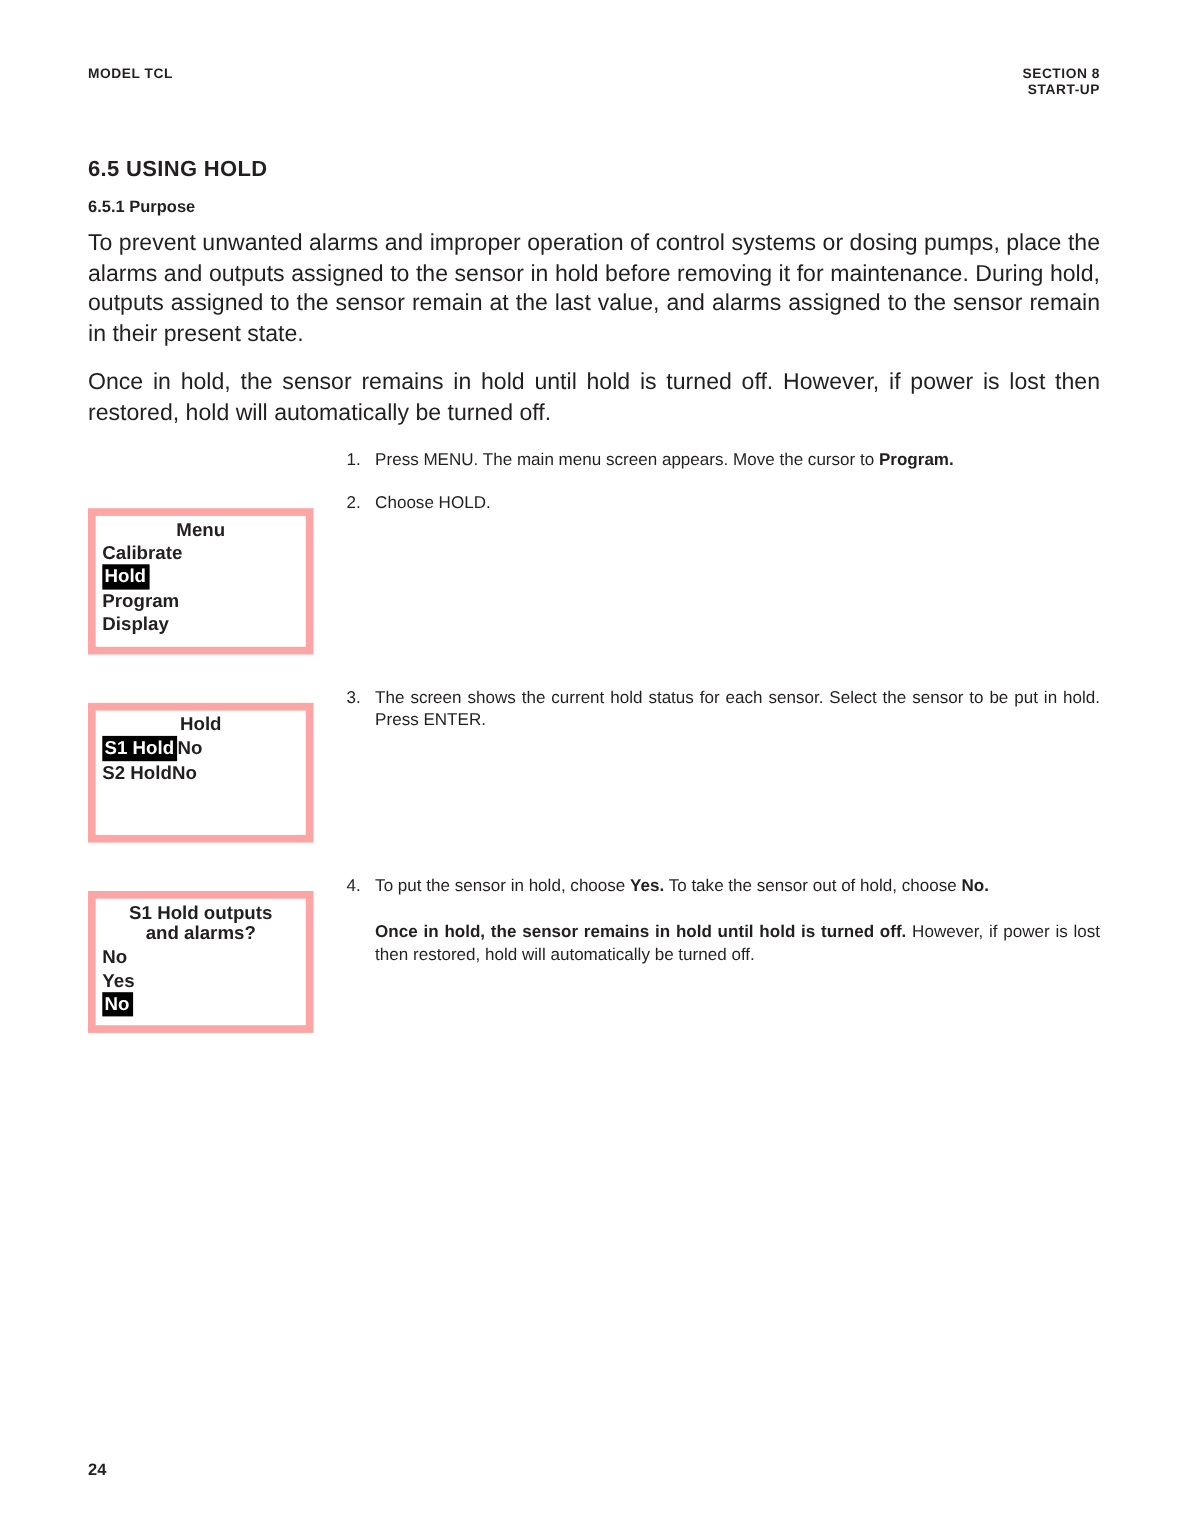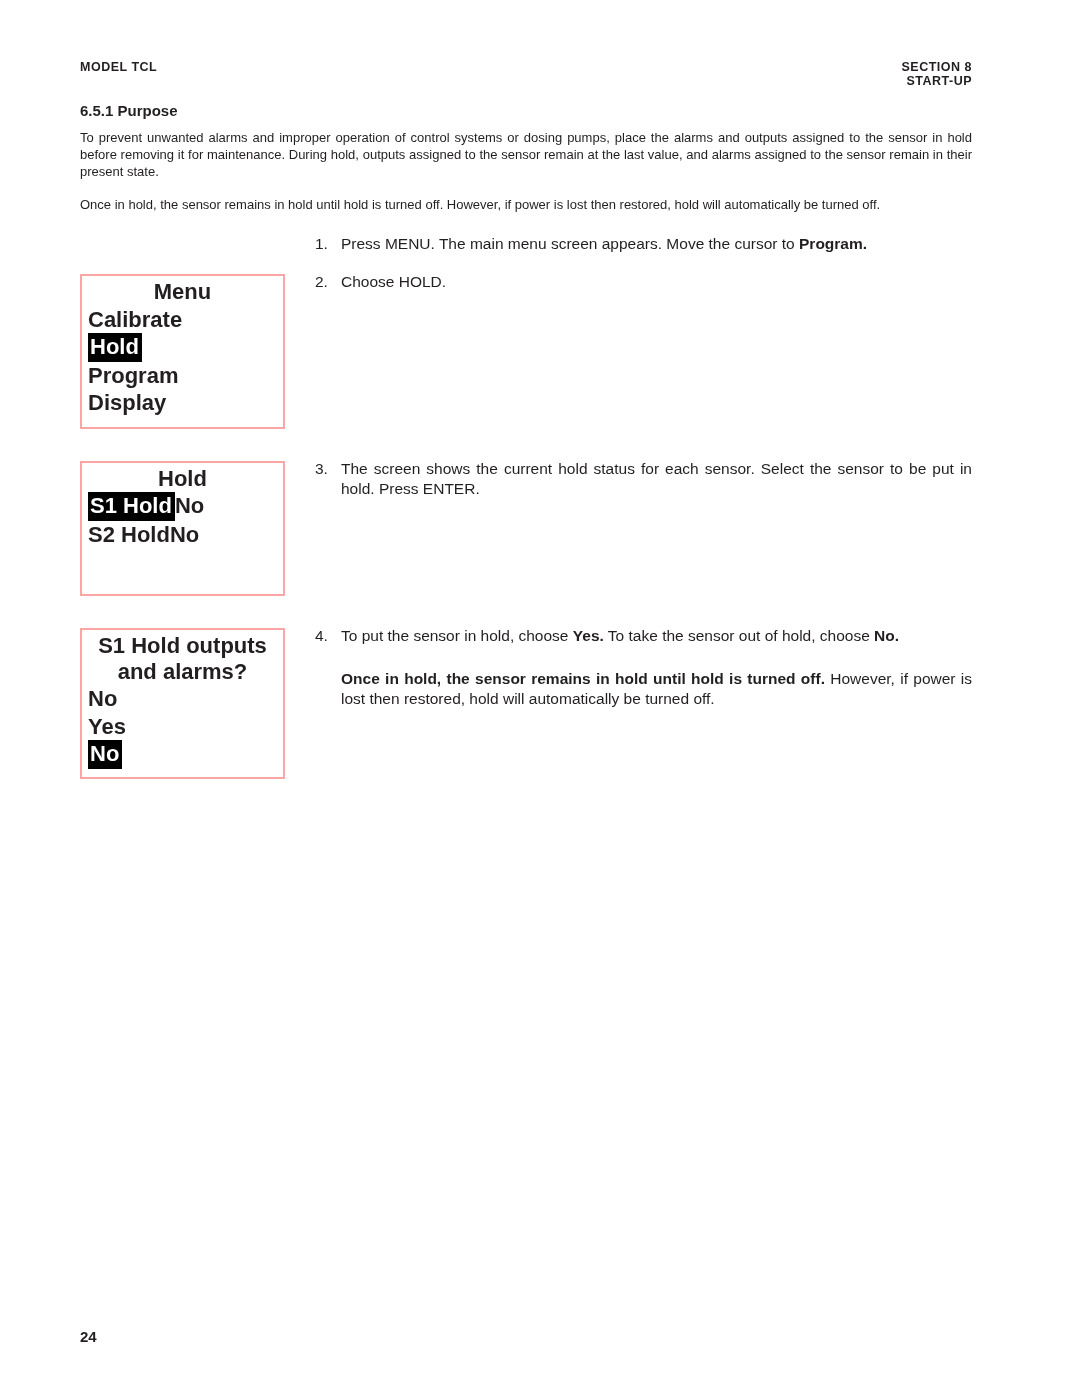--- a/index.html
+++ b/index.html
@@ -7,21 +7,21 @@
     padding: 0;
     background: #fff;
     color: #231f20;
     font-family: Arial, Helvetica, sans-serif;
   }
   .page {
     width: 1080px;
     height: 1397px;
     position: relative;
     box-sizing: border-box;
-    padding: 60px 108px 40px 80px;
+    padding: 60px 80px 40px 80px;
   }
   .hdr {
     display: flex;
     justify-content: space-between;
     font-size: 12.5px;
     font-weight: 700;
     letter-spacing: 0.5px;
   }
   .hdr .right { text-align: right; }
   .section-title {
@@ -30,21 +30,21 @@
     font-weight: 700;
     letter-spacing: 0.3px;
   }
   .subhead {
     margin-top: 14px;
     font-size: 15px;
     font-weight: 700;
   }
   .para {
     margin-top: 10px;
-    font-size: 13px;
+    font-size: 21px;
     line-height: 1.32;
     text-align: justify;
   }
   .para + .para { margin-top: 16px; }
 
   .content-area {
     margin-top: 20px;
     display: flex;
     flex-direction: column;
     gap: 10px;
@@ -67,26 +67,26 @@
     line-height: 1.32;
     text-align: justify;
   }
   .step .num {
     flex: 0 0 26px;
   }
   .step .txt { flex: 1; }
   .step-gap { margin-top: 22px; }
 
   .lcd {
-    border: 2px solid #fca5a5;
+    border: 7px solid #fca5a5;
     padding: 2px 6px 10px 6px;
-    font-size: 22px;
+    font-size: 17px;
     line-height: 1.25;
     font-weight: 700;
-    margin-top: 2px;
+    margin-top: 14px;
   }
   .lcd .title {
     text-align: center;
     font-weight: 700;
   }
   .lcd .line {
     display: flex;
     justify-content: flex-start;
   }
   .lcd .line span { white-space: pre; }
@@ -112,20 +112,21 @@
 <div class="page">
 
   <div class="hdr">
     <div class="left">MODEL TCL</div>
     <div class="right">
       <div>SECTION 8</div>
       <div>START-UP</div>
     </div>
   </div>
 
+  <div class="section-title">6.5 USING HOLD</div>
 
   <div class="subhead">6.5.1 Purpose</div>
   <div class="para">To prevent unwanted alarms and improper operation of control systems or dosing pumps, place the alarms and outputs assigned to the sensor in hold before removing it for maintenance. During hold, outputs assigned to the sensor remain at the last value, and alarms assigned to the sensor remain in their present state.</div>
   <div class="para">Once in hold, the sensor remains in hold until hold is turned off. However, if power is lost then restored, hold will automatically be turned off.</div>
 
 
   <div class="content-area">
 
     <div class="row">
       <div class="left-col"></div>

